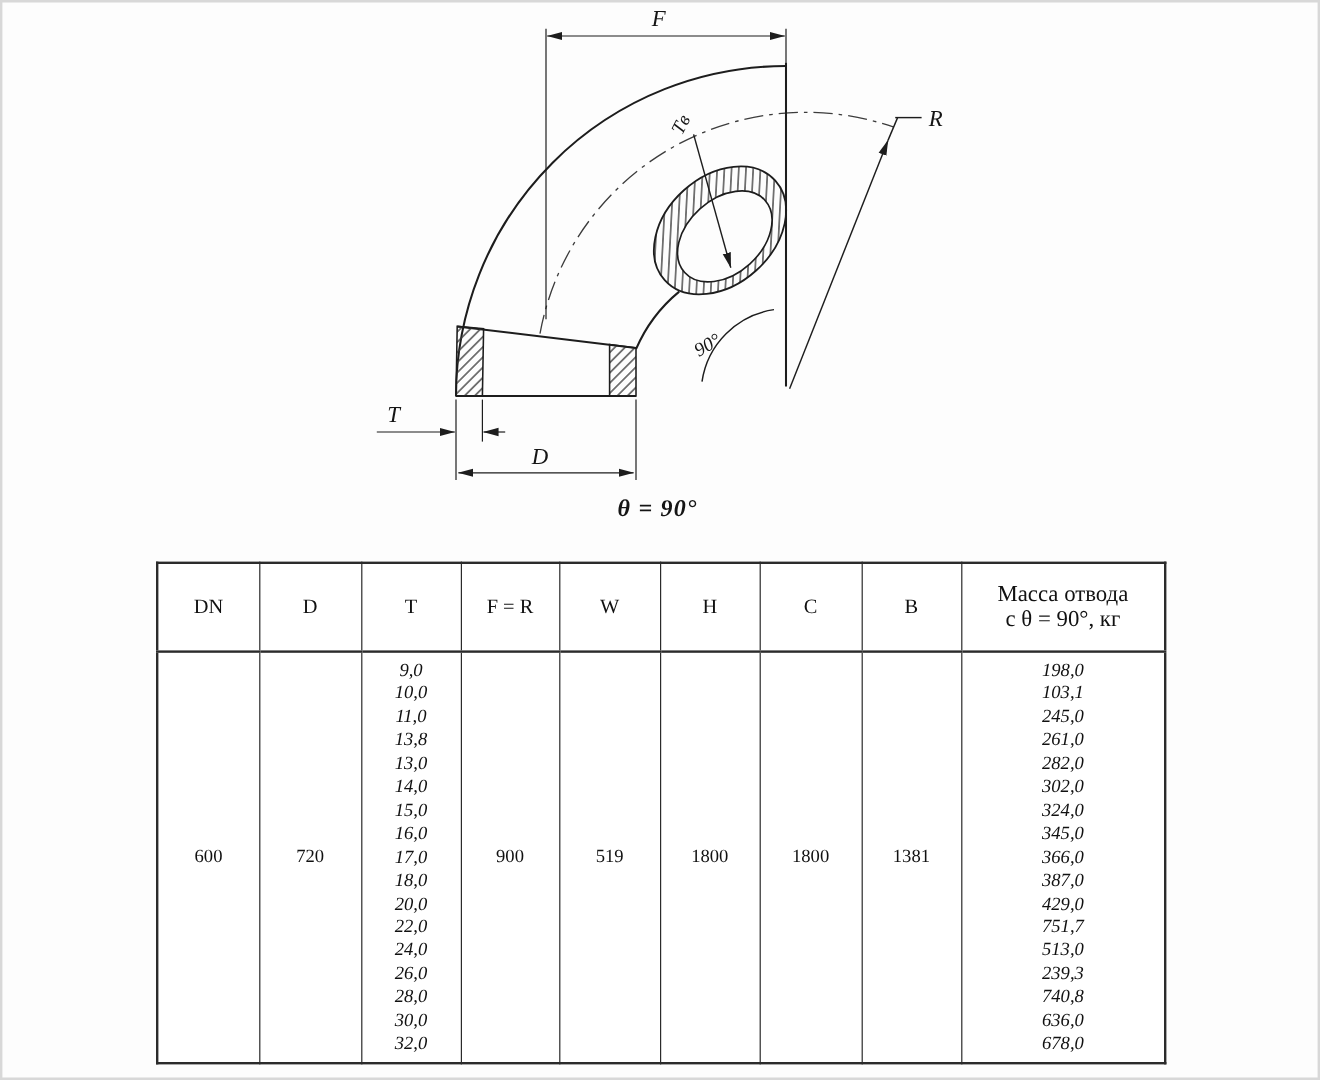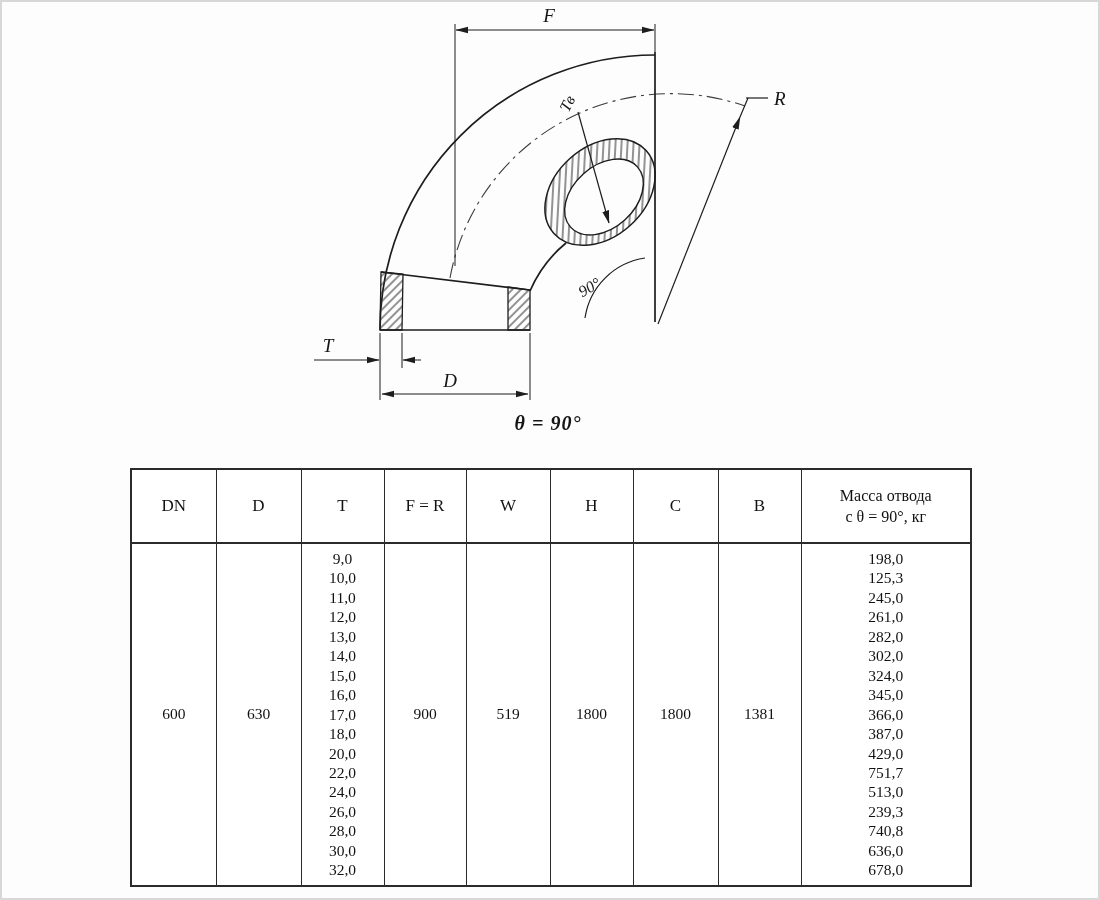--- a/index.html
+++ b/index.html
@@ -32,27 +32,28 @@
     padding: 0;
     font-weight: normal;
   }
   table { border: 2px solid #2b2b2b; }
   thead th {
     height: 74px;
     font-size: 17px;
     border-bottom: 2px solid #2b2b2b;
     vertical-align: middle;
   }
-  thead th .hdr-line { font-size: 16px; line-height: 21px; }
+  thead th .hdr-line { font-size: 19px; line-height: 21px; }
   tbody td { font-size: 15.5px; vertical-align: middle; }
   .stack {
     display: flex;
     flex-direction: column;
     justify-content: flex-end;
     padding: 5px 0;
+    font-style: italic;
   }
   .stack div { line-height: 19.45px; }
 </style>
 </head>
 <body>
 
 <svg class="drawing" width="1100" height="460" viewBox="0 0 1100 460">
   <defs>
     <pattern id="hatch" width="6" height="6" patternUnits="userSpaceOnUse" patternTransform="rotate(45)">
       <line x1="3" y1="0" x2="3" y2="6" stroke="#3a3a3a" stroke-width="1.1"></line>
@@ -146,27 +147,27 @@
         <th>B</th>
         <th>
           <div class="hdr-line">Масса отвода</div>
           <div class="hdr-line">с θ = 90°, кг</div>
         </th>
       </tr>
     </thead>
     <tbody>
       <tr>
         <td>600</td>
-        <td>630</td>
+        <td>720</td>
         <td>
           <div class="stack">
               <div>9,0</div>
               <div>10,0</div>
               <div>11,0</div>
-              <div>12,0</div>
+              <div>13,8</div>
               <div>13,0</div>
               <div>14,0</div>
               <div>15,0</div>
               <div>16,0</div>
               <div>17,0</div>
               <div>18,0</div>
               <div>20,0</div>
               <div>22,0</div>
               <div>24,0</div>
               <div>26,0</div>
@@ -176,21 +177,21 @@
             </div>
         </td>
         <td>900</td>
         <td>519</td>
         <td>1800</td>
         <td>1800</td>
         <td>1381</td>
         <td>
           <div class="stack">
               <div>198,0</div>
-              <div>125,3</div>
+              <div>103,1</div>
               <div>245,0</div>
               <div>261,0</div>
               <div>282,0</div>
               <div>302,0</div>
               <div>324,0</div>
               <div>345,0</div>
               <div>366,0</div>
               <div>387,0</div>
               <div>429,0</div>
               <div>751,7</div>

